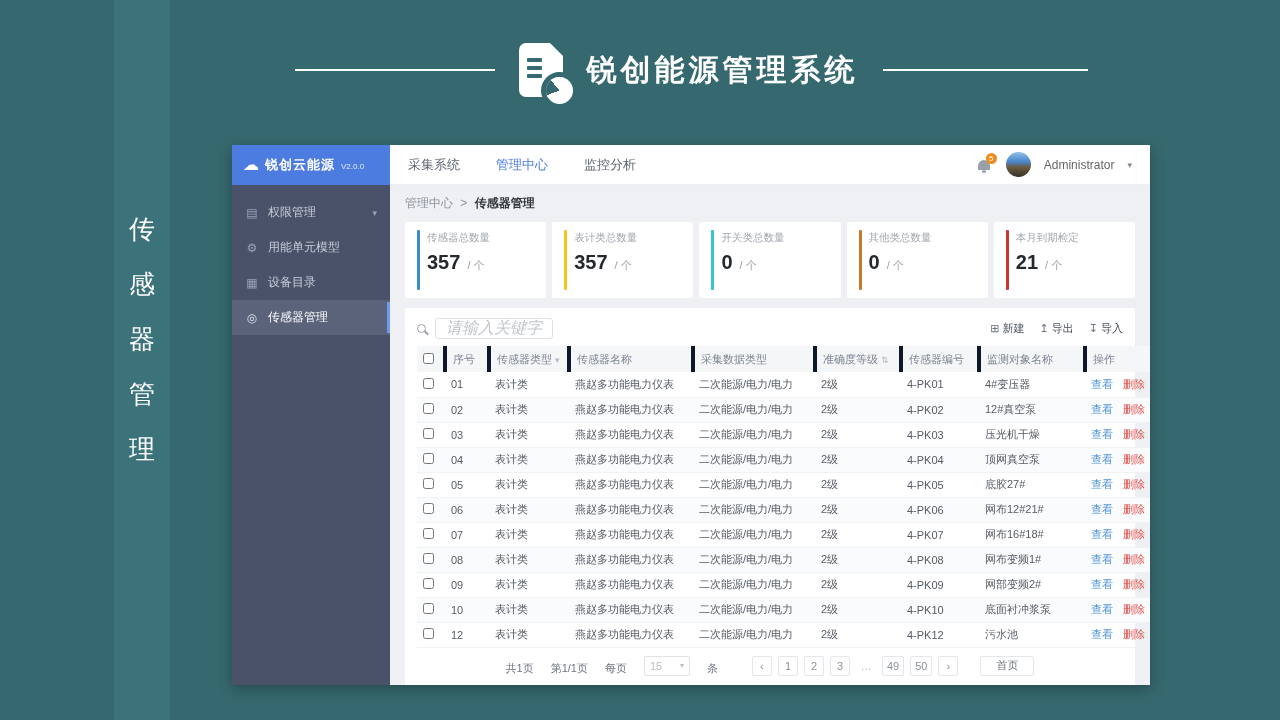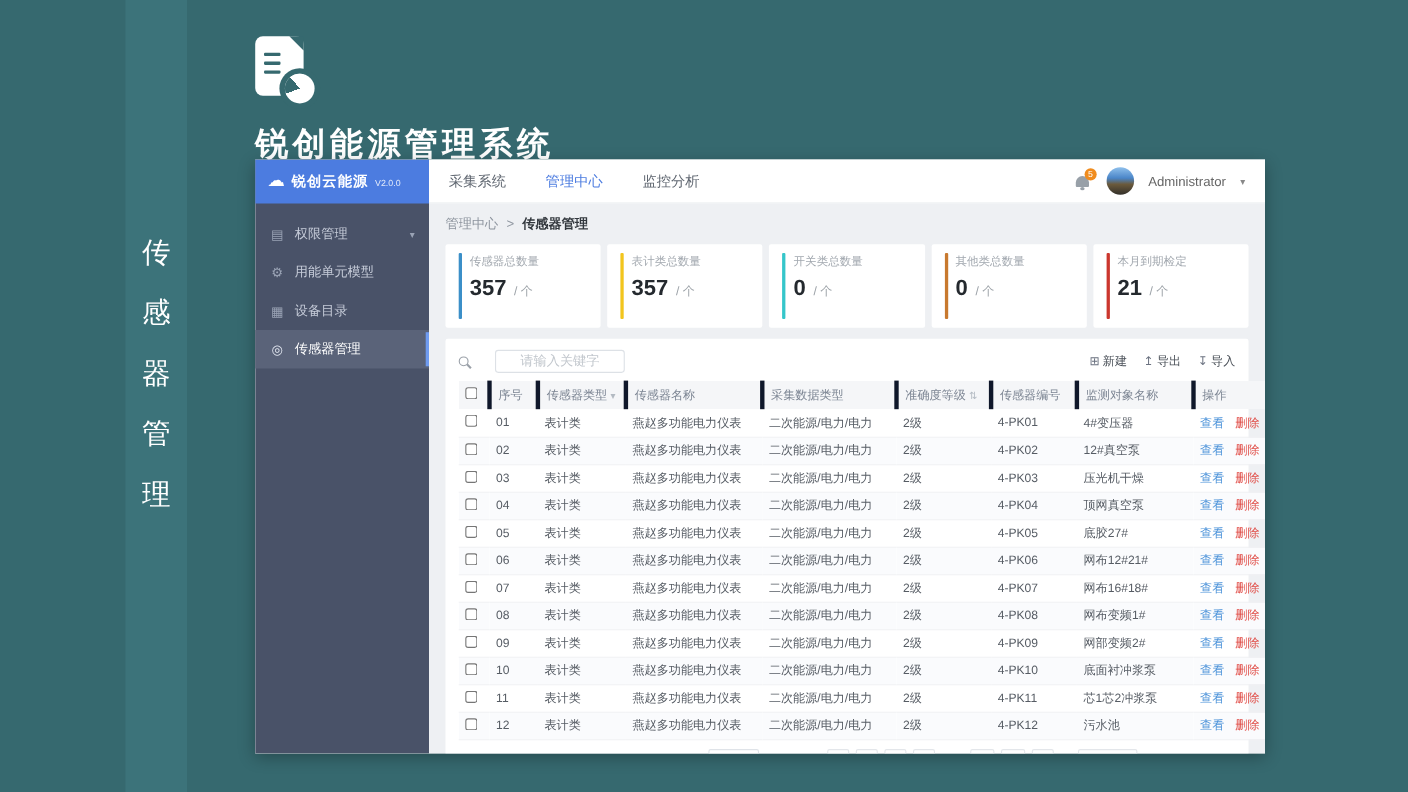--- a/index.html
+++ b/index.html
@@ -5,22 +5,22 @@
   * { margin:0; padding:0; box-sizing:border-box; }
   html,body { width:1280px; height:720px; overflow:hidden; }
   body { background:#36696f; font-family:"Liberation Sans", sans-serif; position:relative; }
 
   
   .side-strip { position:absolute; left:114px; top:0; width:56px; height:720px; background:#3c737a; }
   .side-label { position:absolute; left:114px; top:202px; width:56px; text-align:center; color:#fff; }
   .side-label span { display:block; font-size:26px; line-height:55px; }
 
   
-  .banner { position:absolute; left:232px; top:54px; width:918px; height:76px;
-            display:flex; align-items:flex-start; justify-content:center; gap:24px;flex-direction:column; }
+  .banner { position:absolute; left:232px; top:32px; width:918px; height:76px;
+            display:flex; align-items:center; justify-content:center; gap:24px; }
   .banner .line { height:2px; background:#fff; }
   .banner .line-left { width:200px; }
   .banner .line-right { width:205px; }
   .banner-icon { width:44px; height:54px; background:#fff; border-radius:7px; position:relative; flex:none; }
   .banner-icon .fold { position:absolute; top:0; right:0; width:0; height:0;
        border-top:13px solid #36696f; border-left:13px solid transparent; }
   .banner-icon .dline { position:absolute; left:8px; width:15px; height:3.5px; background:#36696f; border-radius:1px; }
   .banner-icon .dline:nth-child(2){ top:15px; } .banner-icon .dline:nth-child(3){ top:23px; } .banner-icon .dline:nth-child(4){ top:31px; }
   .banner-icon .pac { position:absolute; right:-10px; bottom:-7px; width:27px; height:27px; border-radius:50%;
        background:conic-gradient(from 250deg, #36696f 0 70deg, #fff 70deg 360deg);
@@ -72,22 +72,22 @@
   .stat-bar { position:absolute; left:12px; top:8px; bottom:8px; width:3px; border-radius:1px; }
   .stat-label { font-size:10.5px; color:#a2a8af; white-space:nowrap; }
   .stat-value-row { margin-top:6px; display:flex; align-items:baseline; gap:7px; }
   .stat-value { font-size:20px; font-weight:bold; color:#24292e; }
   .stat-unit { font-size:11px; color:#9aa0a6; }
 
   .panel { background:#fff; margin-top:10px; padding:8px 12px 10px; border-radius:2px; }
   .toolbar { display:flex; align-items:center; height:24px; }
   .lens { width:9px; height:9px; border:1.5px solid #9aa0a8; border-radius:50%; position:relative; flex:none; }
   .lens::after { content:""; position:absolute; width:5px; height:1.5px; background:#9aa0a8; transform:rotate(45deg); right:-4px; bottom:-2px; }
-  .search-input { width:118px; height:21px; border:1px solid #dde1e6; border-radius:3px; font-size:12px;
-                  text-align:center; color:#555; margin-left:24px; outline:none; font-family:inherit; }
+  .search-input { width:118px; height:21px; border:1px solid #dde1e6; border-radius:3px; font-size:16px;
+                  text-align:center; color:#555; margin-left:9px; outline:none; font-family:inherit;font-style:italic; }
   .search-input::placeholder { color:#c2c7cd; }
   .tool-buttons { margin-left:auto; display:flex; gap:15px; }
   .tool-btn { font-size:11px; color:#4a5058; display:flex; gap:3px; align-items:center; cursor:pointer; }
   .tool-btn .tb-icon { font-size:11px; color:#6b7280; }
 
   table { width:100%; border-collapse:collapse; margin-top:6px; table-layout:fixed; }
   thead th { background:#f5f6f8; height:26px; font-size:11px; font-weight:normal; color:#7c8593;
              text-align:left; padding:0 6px; border-left:4px solid #0f172a; white-space:nowrap; overflow:hidden; }
   thead th:first-child { border-left:none; }
   .th-icon { font-size:9px; color:#b3bac2; margin-left:3px; }
@@ -384,31 +384,20 @@
   </tr>
               <tr>
     <td><input type="checkbox" style=""></td>
     <td>10</td>
     <td>表计类</td>
     <td>燕赵多功能电力仪表</td>
     <td>二次能源/电力/电力</td>
     <td>2级</td>
     <td>4-PK10</td>
     <td>底面衬冲浆泵</td>
-    <td><span class="link-view">查看</span><span class="link-del">删除</span></td>
-  </tr>
-              <tr>
-    <td><input type="checkbox" style=""></td>
-    <td>11</td>
-    <td>表计类</td>
-    <td>燕赵多功能电力仪表</td>
-    <td>二次能源/电力/电力</td>
-    <td>2级</td>
-    <td>4-PK11</td>
-    <td>芯1芯2冲浆泵</td>
     <td><span class="link-view">查看</span><span class="link-del">删除</span></td>
   </tr>
               <tr>
     <td><input type="checkbox" style=""></td>
     <td>12</td>
     <td>表计类</td>
     <td>燕赵多功能电力仪表</td>
     <td>二次能源/电力/电力</td>
     <td>2级</td>
     <td>4-PK12</td>

